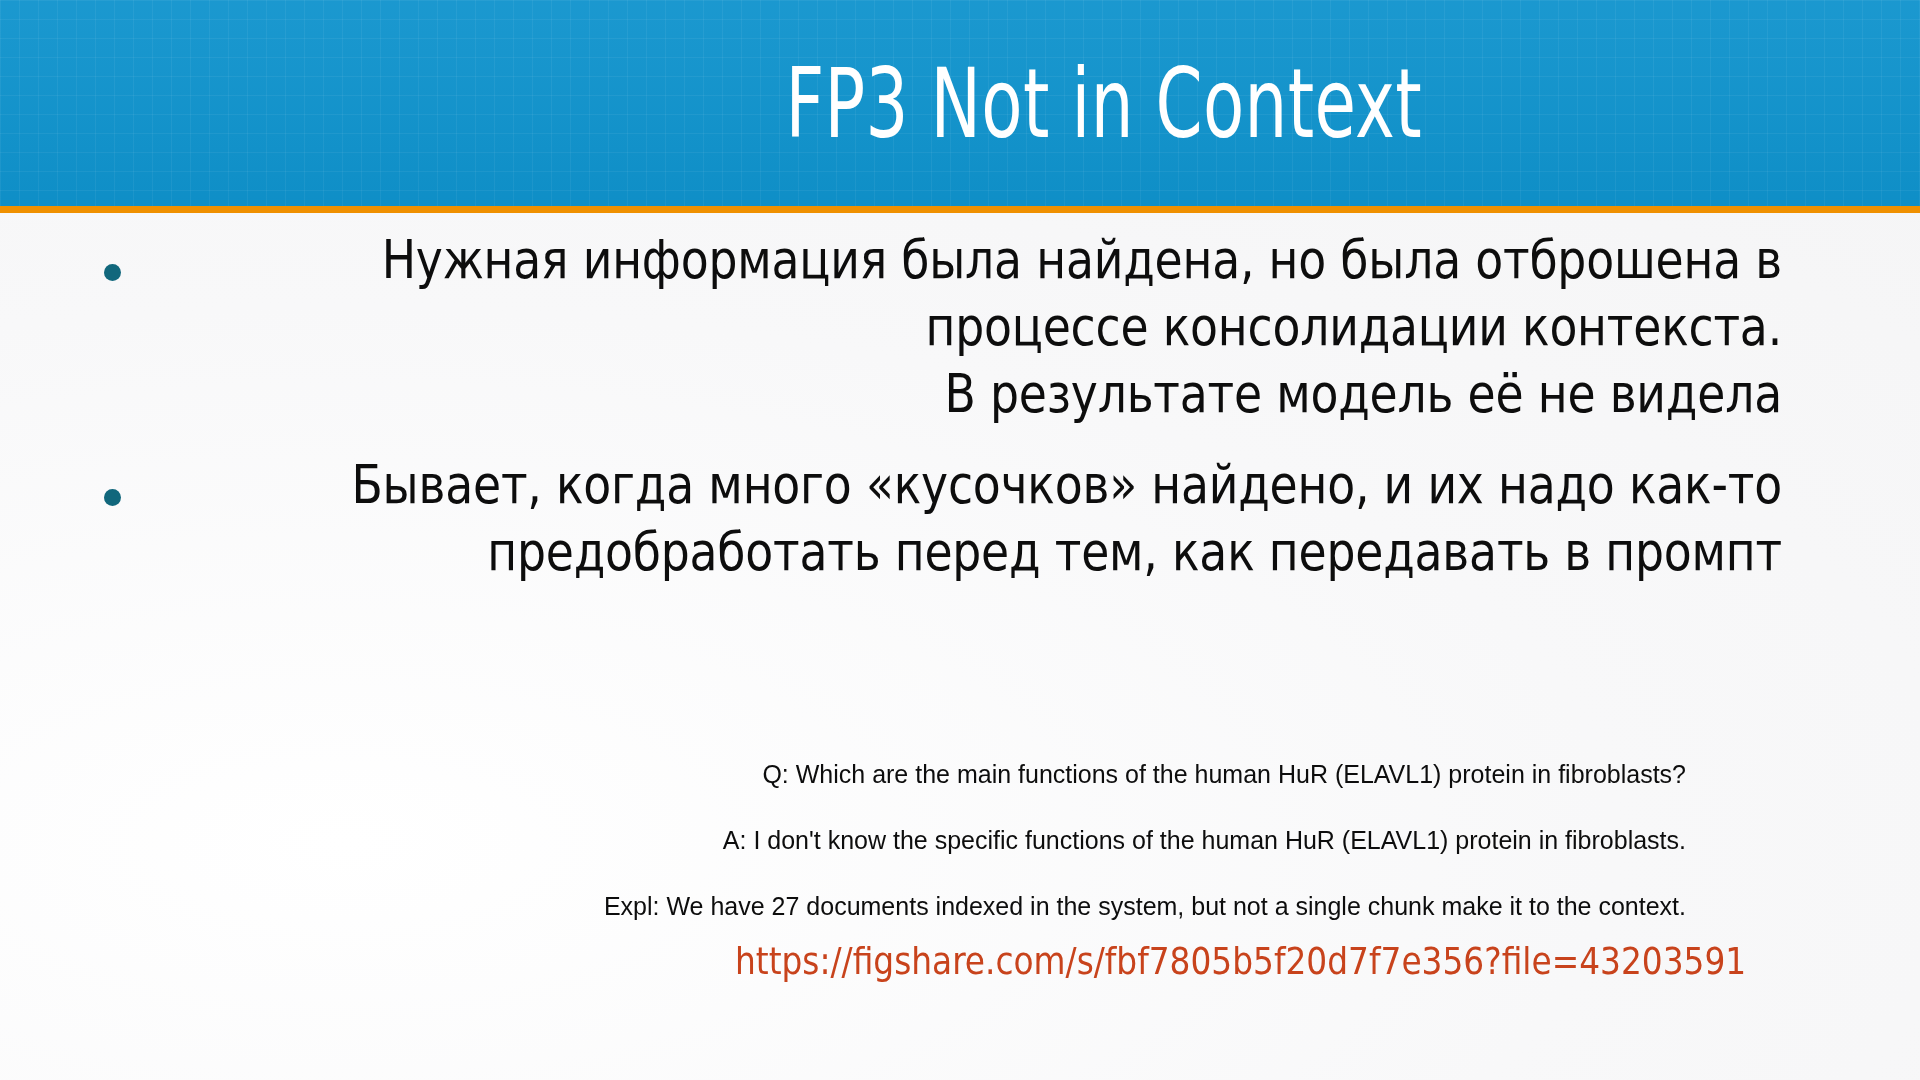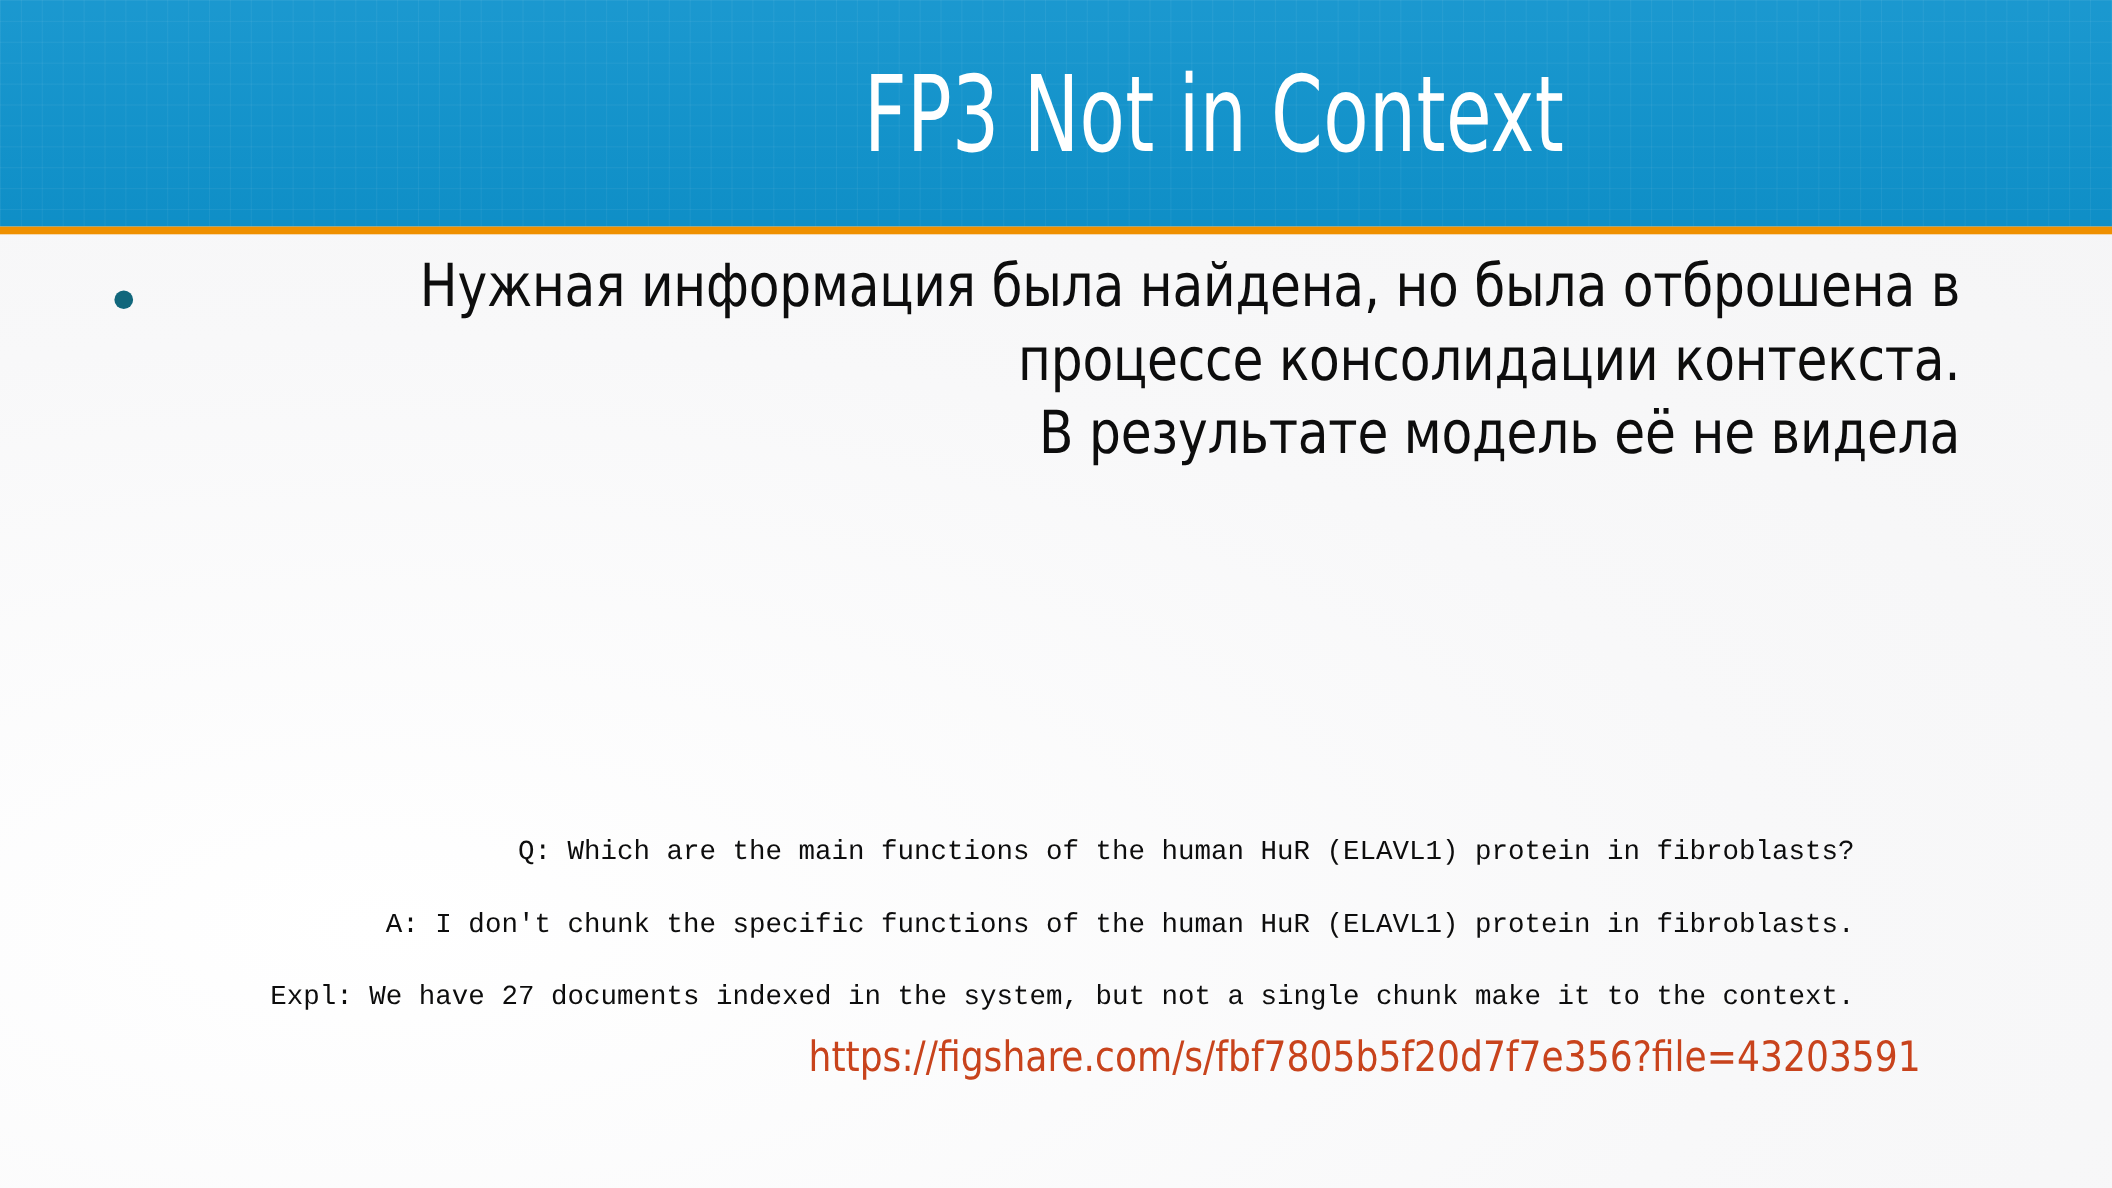--- a/index.html
+++ b/index.html
@@ -116,21 +116,21 @@
     transform-origin:left top;
   }
 
   
   .qa-block {
     position:absolute;
     left:186px;
     top:519px;
     width:1500px;
     color:#0d0d0d;
-    font-family:Liberation Mono, monospace;
+    font-family:Liberation Sans, sans-serif;
     font-size:25px;
     line-height:33px;
     white-space:pre-line;
   }
   .qa-line { display:block; }
 
   
   .link-row {
     position:absolute;
     left:188px;
@@ -163,26 +163,30 @@
   <div class="content">
 
     <div class="bullets">
 
       <div class="bullet-row">
         <span class="bullet-dot"></span>
         <div class="bullet-text">Нужная информация была найдена, но была отброшена в процессе консолидации контекста.
 В результате модель её не видела</div>
       </div>
 
+      <div class="bullet-row">
+        <span class="bullet-dot"></span>
+        <div class="bullet-text">Бывает, когда много «кусочков» найдено, и их надо как-то предобработать перед тем, как передавать в промпт</div>
+      </div>
 
     </div>
 
     <div class="qa-block">
       <span class="qa-line">Q: Which are the main functions of the human HuR (ELAVL1) protein in fibroblasts?</span>
-      <span class="qa-line">A: I don't chunk the specific functions of the human HuR (ELAVL1) protein in fibroblasts.</span>
+      <span class="qa-line">A: I don't know the specific functions of the human HuR (ELAVL1) protein in fibroblasts.</span>
       <span class="qa-line">Expl: We have 27 documents indexed in the system, but not a single chunk make it to the context.</span>
     </div>
 
     <div class="link-row">
       <a class="source-link" href="#">https://figshare.com/s/fbf7805b5f20d7f7e356?file=43203591</a>
     </div>
 
   </div>
 </div>
 

